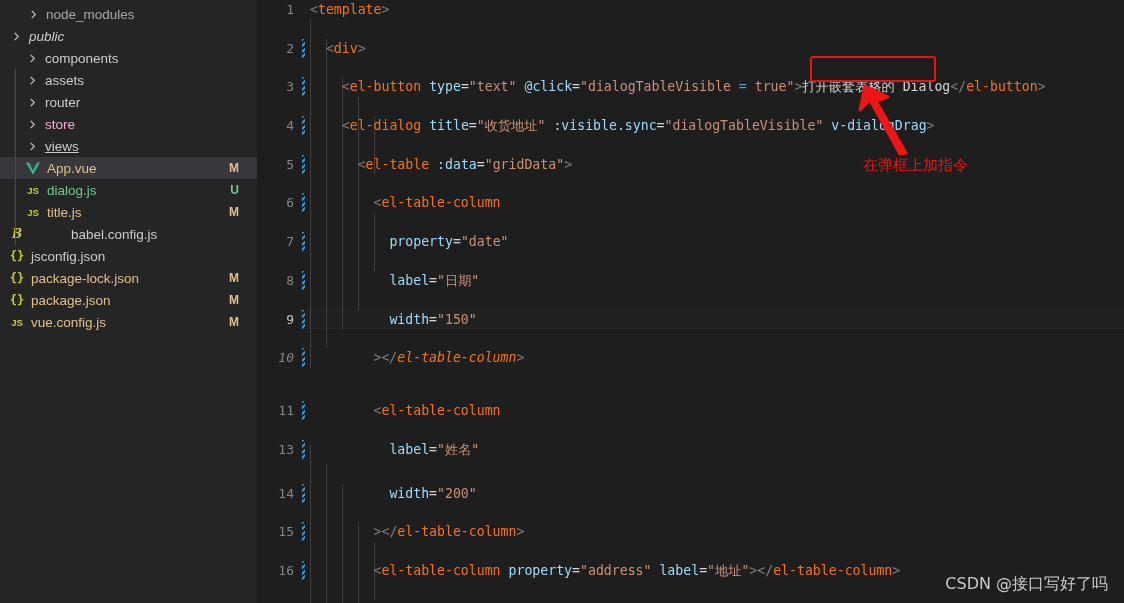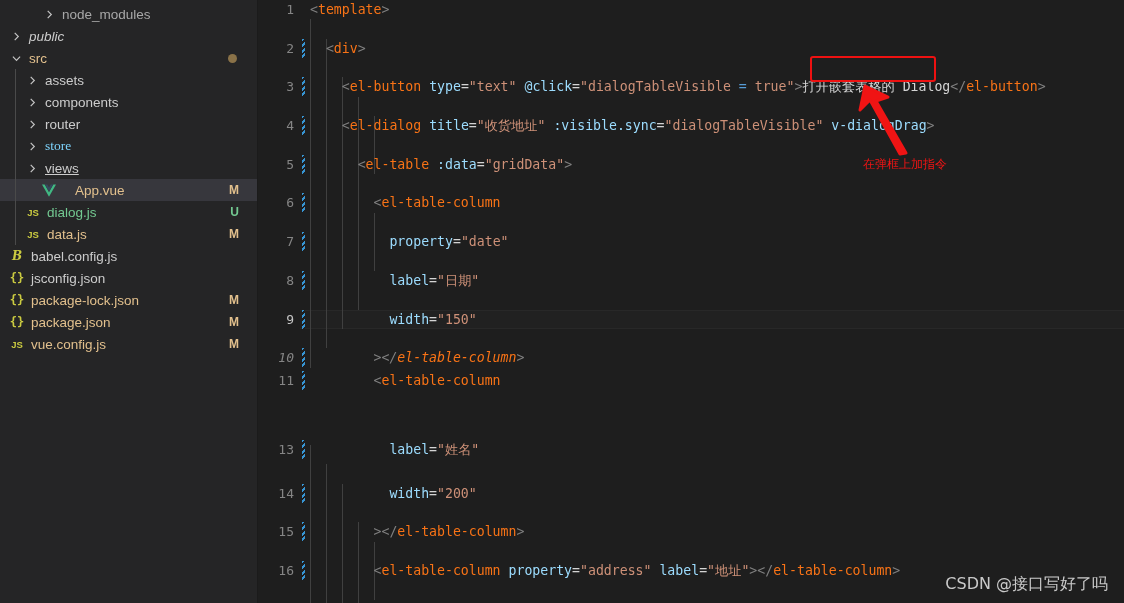--- a/index.html
+++ b/index.html
@@ -153,21 +153,21 @@
   .redbox {
     position: absolute;
     border: 2px solid #ee1111;
     border-radius: 3px;
     pointer-events: none;
     z-index: 20;
   }
   .annot-text {
     position: absolute;
     color: #f01414;
-    font-size: 12px;
+    font-size: 15px;
     font-family: Liberation Serif, serif;
     z-index: 20;
     white-space: nowrap;
   }
   .arrow-svg {
     position: absolute;
     z-index: 20;
     pointer-events: none;
   }
   .watermark {
@@ -180,114 +180,105 @@
     z-index: 25;
     white-space: nowrap;
   }
 </style>
 </head>
 <body>
 
 <div id="app">
 
   <div class="sidebar" id="sidebar">
-      <div class="tree-row" style="padding-left: 25px; margin-left: 16px;">
+      <div class="tree-row" style="padding-left: 25px;">
         <span class="chev">
           <svg width="9" height="9" viewBox="0 0 10 10">
             <path d="M3 1 L7 5 L3 9" fill="none" stroke="currentColor" stroke-width="1.3"></path>
           </svg>
         </span>
         <span class="fname" style="color: rgb(168, 168, 168);">node_modules</span>
       </div>
       <div class="tree-row" style="padding-left: 8px;">
         <span class="chev">
           <svg width="9" height="9" viewBox="0 0 10 10">
             <path d="M3 1 L7 5 L3 9" fill="none" stroke="currentColor" stroke-width="1.3"></path>
           </svg>
         </span>
         <span class="fname" style="color: rgb(204, 204, 204); font-style: italic;">public</span>
       </div>
-      <div class="tree-row" style="padding-left: 8px;">
-        <span class="chev">
-          <svg width="9" height="9" viewBox="0 0 10 10">
-            <path d="M1 3 L5 7 L9 3" fill="none" stroke="currentColor" stroke-width="1.3"></path>
-          </svg>
-        </span>
-        <span class="fname" style="color: rgb(226, 192, 141);">src</span>
-        <span class="dot"></span>
+      <div class="tree-row" style="padding-left: 24px;">
+        <span class="chev">
+          <svg width="9" height="9" viewBox="0 0 10 10">
+            <path d="M3 1 L7 5 L3 9" fill="none" stroke="currentColor" stroke-width="1.3"></path>
+          </svg>
+        </span>
+        <span class="fname" style="color: rgb(204, 204, 204);">components</span>
       </div>
       <div class="tree-row" style="padding-left: 24px;">
         <span class="chev">
           <svg width="9" height="9" viewBox="0 0 10 10">
             <path d="M3 1 L7 5 L3 9" fill="none" stroke="currentColor" stroke-width="1.3"></path>
           </svg>
         </span>
         <span class="fname" style="color: rgb(204, 204, 204);">assets</span>
       </div>
       <div class="tree-row" style="padding-left: 24px;">
         <span class="chev">
           <svg width="9" height="9" viewBox="0 0 10 10">
             <path d="M3 1 L7 5 L3 9" fill="none" stroke="currentColor" stroke-width="1.3"></path>
           </svg>
         </span>
-        <span class="fname" style="color: rgb(204, 204, 204);">components</span>
-      </div>
-      <div class="tree-row" style="padding-left: 24px;">
-        <span class="chev">
-          <svg width="9" height="9" viewBox="0 0 10 10">
-            <path d="M3 1 L7 5 L3 9" fill="none" stroke="currentColor" stroke-width="1.3"></path>
-          </svg>
-        </span>
         <span class="fname" style="color: rgb(204, 204, 204);">router</span>
       </div>
       <div class="tree-row" style="padding-left: 24px;">
         <span class="chev">
           <svg width="9" height="9" viewBox="0 0 10 10">
             <path d="M3 1 L7 5 L3 9" fill="none" stroke="currentColor" stroke-width="1.3"></path>
           </svg>
         </span>
-        <span class="fname" style="color: #7dd3fc; font-family: Liberation Serif, serif;">store</span>
+        <span class="fname" style="color: #f9a8d4;">store</span>
       </div>
       <div class="tree-row" style="padding-left: 24px;">
         <span class="chev">
           <svg width="9" height="9" viewBox="0 0 10 10">
             <path d="M3 1 L7 5 L3 9" fill="none" stroke="currentColor" stroke-width="1.3"></path>
           </svg>
         </span>
         <span class="fname" style="color: rgb(204, 204, 204); text-decoration: underline;">views</span>
       </div>
-      <div class="tree-row selected" style="padding-left: 40px; gap: 12px;">
+      <div class="tree-row selected" style="padding-left: 24px;">
         <span class="ficon">
           <svg width="14" height="13" viewBox="0 0 16 14">
             <path d="M0 0 L3 0 L8 9 L13 0 L16 0 L8 14 Z" fill="#41b883"></path>
             <path d="M3.4 0 L6 0 L8 3.6 L10 0 L12.6 0 L8 8 Z" fill="#35495e"></path>
           </svg>
         </span>
         <span class="fname" style="color: rgb(226, 192, 141);">App.vue</span>
         <span class="badge" style="color: rgb(226, 192, 141);">M</span>
       </div>
       <div class="tree-row" style="padding-left: 24px;">
         <span class="ficon">
           <span style="color:#cbcb41;font-size:9.5px;font-weight:bold;font-family:'Liberation Sans',sans-serif;">JS</span>
         </span>
         <span class="fname" style="color: rgb(115, 201, 145);">dialog.js</span>
         <span class="badge" style="color: rgb(115, 201, 145);">U</span>
       </div>
       <div class="tree-row" style="padding-left: 24px;">
         <span class="ficon">
           <span style="color:#cbcb41;font-size:9.5px;font-weight:bold;font-family:'Liberation Sans',sans-serif;">JS</span>
         </span>
-        <span class="fname" style="color: rgb(226, 192, 141);">data.js</span>
+        <span class="fname" style="color: rgb(226, 192, 141);">title.js</span>
         <span class="badge" style="color: rgb(226, 192, 141);">M</span>
       </div>
       <div class="tree-row" style="padding-left: 8px;">
         <span class="ficon">
           <span style="color:#cbcb41;font-size:12px;font-weight:bold;font-style:italic;font-family:'DejaVu Serif',serif;">B</span>
         </span>
-        <span class="fname" style="color: rgb(204, 204, 204);">babel.config.js</span>
+        <span class="fname" style="color: rgb(204, 204, 204); margin-left: 40px;">babel.config.js</span>
       </div>
       <div class="tree-row" style="padding-left: 8px;">
         <span class="ficon">
           <span style="color:#cbcb41;font-size:12px;font-weight:bold;font-family:'DejaVu Sans Mono',monospace;">{}</span>
         </span>
         <span class="fname" style="color: rgb(204, 204, 204);">jsconfig.json</span>
       </div>
       <div class="tree-row" style="padding-left: 8px;">
         <span class="ficon">
           <span style="color:#cbcb41;font-size:12px;font-weight:bold;font-family:'DejaVu Sans Mono',monospace;">{}</span>
@@ -317,21 +308,21 @@
         <div class="crow" style="top: 0px;"><span class="lnum">1</span><span class="ctext"><span class="t-ang">&lt;</span><span class="t-tag">template</span><span class="t-ang">&gt;</span></span></div>
         <div class="crow" style="top: 19.35px;"><span class="lnum">2</span><span class="gitbar"></span><span class="ctext"><span class="t-ang">  &lt;</span><span class="t-tag">div</span><span class="t-ang">&gt;</span></span></div>
         <div class="crow" style="top: 38.7px;"><span class="lnum">3</span><span class="gitbar"></span><span class="ctext"><span class="t-ang">    &lt;</span><span class="t-tag">el-button</span><span class="t-txt"> </span><span class="t-attr">type</span><span class="t-op">=</span><span class="t-str">"text"</span><span class="t-txt"> </span><span class="t-attr">@click</span><span class="t-op">=</span><span class="t-str">"dialogTableVisible </span><span class="t-kw2">=</span><span class="t-str"> true"</span><span class="t-ang">&gt;</span><span class="t-txt">打开嵌套表格的 Dialog</span><span class="t-ang">&lt;/</span><span class="t-tag">el-button</span><span class="t-ang">&gt;</span></span></div>
         <div class="crow" style="top: 58.05px;"><span class="lnum">4</span><span class="gitbar"></span><span class="ctext"><span class="t-ang">    &lt;</span><span class="t-tag">el-dialog</span><span class="t-txt"> </span><span class="t-attr">title</span><span class="t-op">=</span><span class="t-str">"收货地址"</span><span class="t-txt"> </span><span class="t-attr">:visible.sync</span><span class="t-op">=</span><span class="t-str">"dialogTableVisible"</span><span class="t-txt"> </span><span class="t-attr">v-dialogDrag</span><span class="t-ang">&gt;</span></span></div>
         <div class="crow" style="top: 77.4px;"><span class="lnum">5</span><span class="gitbar"></span><span class="ctext"><span class="t-ang">      &lt;</span><span class="t-tag">el-table</span><span class="t-txt"> </span><span class="t-attr">:data</span><span class="t-op">=</span><span class="t-str">"gridData"</span><span class="t-ang">&gt;</span></span></div>
         <div class="crow" style="top: 96.75px;"><span class="lnum">6</span><span class="gitbar"></span><span class="ctext"><span class="t-ang">        &lt;</span><span class="t-tag">el-table-column</span></span></div>
         <div class="crow" style="top: 116.1px;"><span class="lnum">7</span><span class="gitbar"></span><span class="ctext"><span class="t-attr">          property</span><span class="t-op">=</span><span class="t-str">"date"</span></span></div>
         <div class="crow" style="top: 135.45px;"><span class="lnum">8</span><span class="gitbar"></span><span class="ctext"><span class="t-attr">          label</span><span class="t-op">=</span><span class="t-str">"日期"</span></span></div>
         <div class="crow active" style="top: 154.8px;"><span class="lnum">9</span><span class="gitbar"></span><span class="ctext"><span class="t-attr">          width</span><span class="t-op">=</span><span class="t-str">"150"</span></span></div>
         <div class="crow" style="top: 174.15px; font-style: italic;"><span class="lnum">10</span><span class="gitbar"></span><span class="ctext"><span class="t-ang">        &gt;&lt;/</span><span class="t-tag">el-table-column</span><span class="t-ang">&gt;</span></span></div>
-        <div class="crow" style="top: 178px;"><span class="lnum">11</span><span class="gitbar"></span><span class="ctext"><span class="t-ang">        &lt;</span><span class="t-tag">el-table-column</span></span></div>
+        <div class="crow" style="top: 208px;"><span class="lnum">11</span><span class="gitbar"></span><span class="ctext"><span class="t-ang">        &lt;</span><span class="t-tag">el-table-column</span></span></div>
         <div class="crow" style="top: 227px;"><span class="lnum">13</span><span class="gitbar"></span><span class="ctext"><span class="t-attr">          label</span><span class="t-op">=</span><span class="t-str">"姓名"</span></span></div>
         <div class="crow" style="top: 251.55px;"><span class="lnum">14</span><span class="gitbar"></span><span class="ctext"><span class="t-attr">          width</span><span class="t-op">=</span><span class="t-str">"200"</span></span></div>
         <div class="crow" style="top: 270.9px;"><span class="lnum">15</span><span class="gitbar"></span><span class="ctext"><span class="t-ang">        &gt;&lt;/</span><span class="t-tag">el-table-column</span><span class="t-ang">&gt;</span></span></div>
         <div class="crow" style="top: 290.25px;"><span class="lnum">16</span><span class="gitbar"></span><span class="ctext"><span class="t-ang">        &lt;</span><span class="t-tag">el-table-column</span><span class="t-txt"> </span><span class="t-attr">property</span><span class="t-op">=</span><span class="t-str">"address"</span><span class="t-txt"> </span><span class="t-attr">label</span><span class="t-op">=</span><span class="t-str">"地址"</span><span class="t-ang">&gt;&lt;/</span><span class="t-tag">el-table-column</span><span class="t-ang">&gt;</span></span></div>
         <div class="iguide" style="left: 52px; top: 19.35px; height: 348.3px;"></div>
         <div class="iguide" style="left: 52px; top: 445.05px; height: 174.15px;"></div>
         <div class="iguide" style="left: 68px; top: 38.7px; height: 309.6px;"></div>
         <div class="iguide" style="left: 68px; top: 464.4px; height: 154.8px;"></div>
         <div class="iguide" style="left: 84px; top: 77.4px; height: 251.55px;"></div>
         <div class="iguide" style="left: 84px; top: 483.75px; height: 135.45px;"></div>

